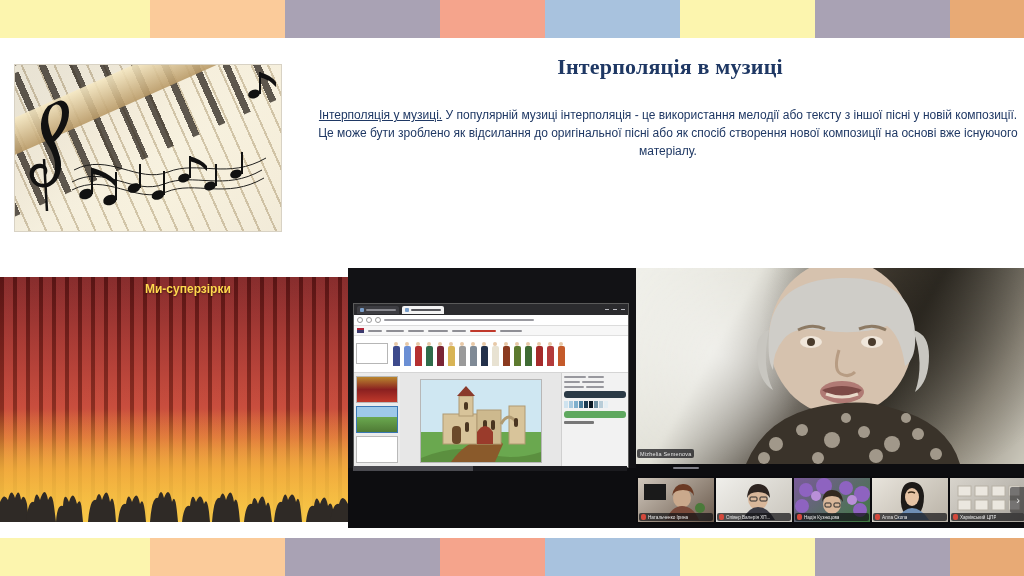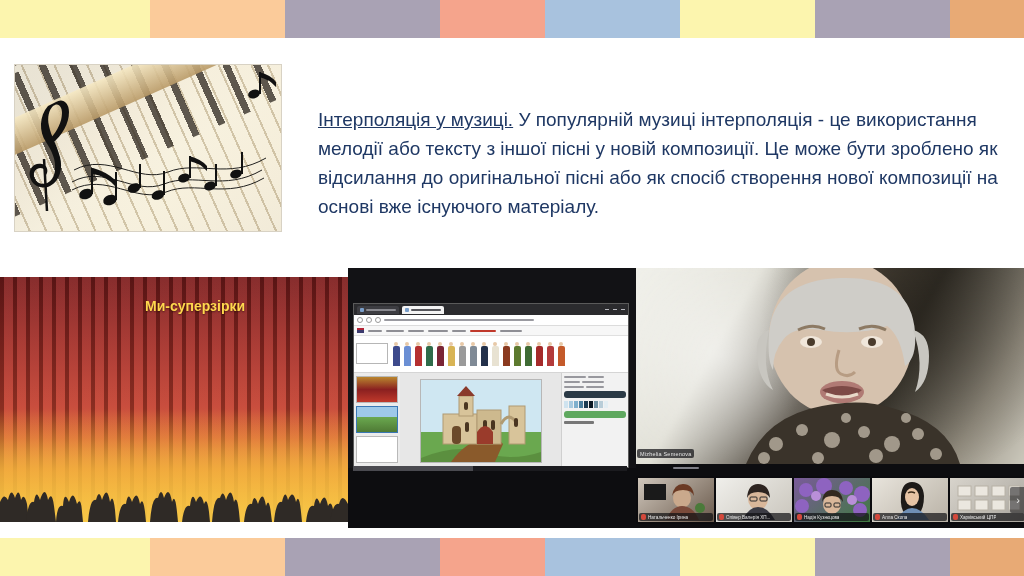--- a/index.html
+++ b/index.html
@@ -13,21 +13,21 @@
   .strip .blk{height:100%;}
 
   
   .title{
     position:absolute;left:330px;top:54px;width:680px;
     text-align:center;font-family:"Liberation Serif",serif;
     font-weight:bold;font-size:22px;color:#1f3864;letter-spacing:.2px;
   }
   .bodytext{
     position:absolute;left:318px;top:106px;width:700px;
-    font-size:19px;line-height:1.52;color:#1f3864;
+    text-align:center;font-size:12px;line-height:1.52;color:#1f3864;
     font-family:"Liberation Sans",sans-serif;
   }
   .bodytext .lead{text-decoration:underline;}
 
   
   .piano{position:absolute;left:14px;top:64px;width:268px;height:168px;overflow:hidden;
          background:linear-gradient(150deg,#6b5a4e 0%,#8a7261 18%,#c9a476 38%,#f0dfb4 55%,#e6c98d 72%,#9c8268 100%);}
   .piano .kbd{position:absolute;left:-40%;top:-30%;width:190%;height:170%;
       transform:rotate(-24deg);
       background:repeating-linear-gradient(90deg,
@@ -48,22 +48,22 @@
 
   
   .queenimg{position:absolute;left:0px;top:277px;width:348px;height:245px;overflow:hidden;
      background:linear-gradient(180deg,#7e1d1d 0%,#a52e27 28%,#c4402f 52%,#d4522f 66%,#e08a3a 80%,#f0b43f 92%,#f6c84a 100%);}
   .queenimg .curtain{position:absolute;inset:0;
      background:repeating-linear-gradient(90deg,
        rgba(0,0,0,.30) 0px,rgba(0,0,0,.30) 4px,
        rgba(255,255,255,.07) 4px,rgba(255,255,255,.07) 13px);}
   .queenimg .warm{position:absolute;left:0;bottom:0;width:100%;height:46%;
      background:linear-gradient(180deg,rgba(240,150,50,0) 0%,rgba(244,176,60,.85) 55%,rgba(247,200,70,.95) 100%);}
-  .superstars{position:absolute;left:145px;top:282px;font-size:14px;font-weight:bold;
-     color:#ffd84d;font-family:"Liberation Sans",sans-serif;text-shadow:0 1px 2px rgba(0,0,0,.5);margin-top:16px;}
+  .superstars{position:absolute;left:145px;top:282px;font-size:12px;font-weight:bold;
+     color:#ffd84d;font-family:"Liberation Sans",sans-serif;text-shadow:0 1px 2px rgba(0,0,0,.5);}
   .bohemna{position:absolute;left:207px;top:376px;width:110px;height:45px;background:#0b0b0b;
      display:flex;flex-direction:column;align-items:center;justify-content:center;}
   .bohemna .l1{color:#fff;font-weight:bold;font-size:16.5px;letter-spacing:.5px;line-height:1;
      font-family:"Liberation Sans",sans-serif;}
   .bohemna .l2{color:#fff;font-size:11.5px;letter-spacing:2px;line-height:1.4;
      font-family:"Liberation Serif",serif;}
   .crowd{position:absolute;left:0;bottom:0;width:100%;height:70px;}
 
   
   .vc{position:absolute;left:348px;top:268px;width:676px;height:260px;background:#0d0d10;}
@@ -187,20 +187,21 @@
         <ellipse cx="222" cy="110" rx="6" ry="4.3" transform="rotate(-20 222 110)"></ellipse>
         <rect x="227" y="88" width="2" height="22"></rect>
         <ellipse cx="240" cy="30" rx="6" ry="4.3" transform="rotate(-20 240 30)"></ellipse>
         <rect x="245" y="8" width="2" height="22"></rect>
         <path d="M245 8 q12 3 17 10 l0 5 q-7 -8 -17 -10 z"></path>
       </g>
     </svg>
     <div class="frame"></div>
   </div>
 
+  <div class="title">Інтерполяція в музиці</div>
 
   <div class="bodytext">
     <span class="lead">Інтерполяція у музиці.</span><span> У  популярній музиці інтерполяція - це використання мелодії або тексту з іншої пісні у новій композиції. Це може бути зроблено як відсилання до оригінальної пісні або як спосіб створення нової композиції на основі вже існуючого матеріалу.</span>
   </div>
 
   <div class="queenimg">
     <div class="curtain"></div>
     <div class="warm"></div>
     <svg class="crowd" viewBox="0 0 348 70" preserveAspectRatio="none">
       <g fill="#2f2a26">

